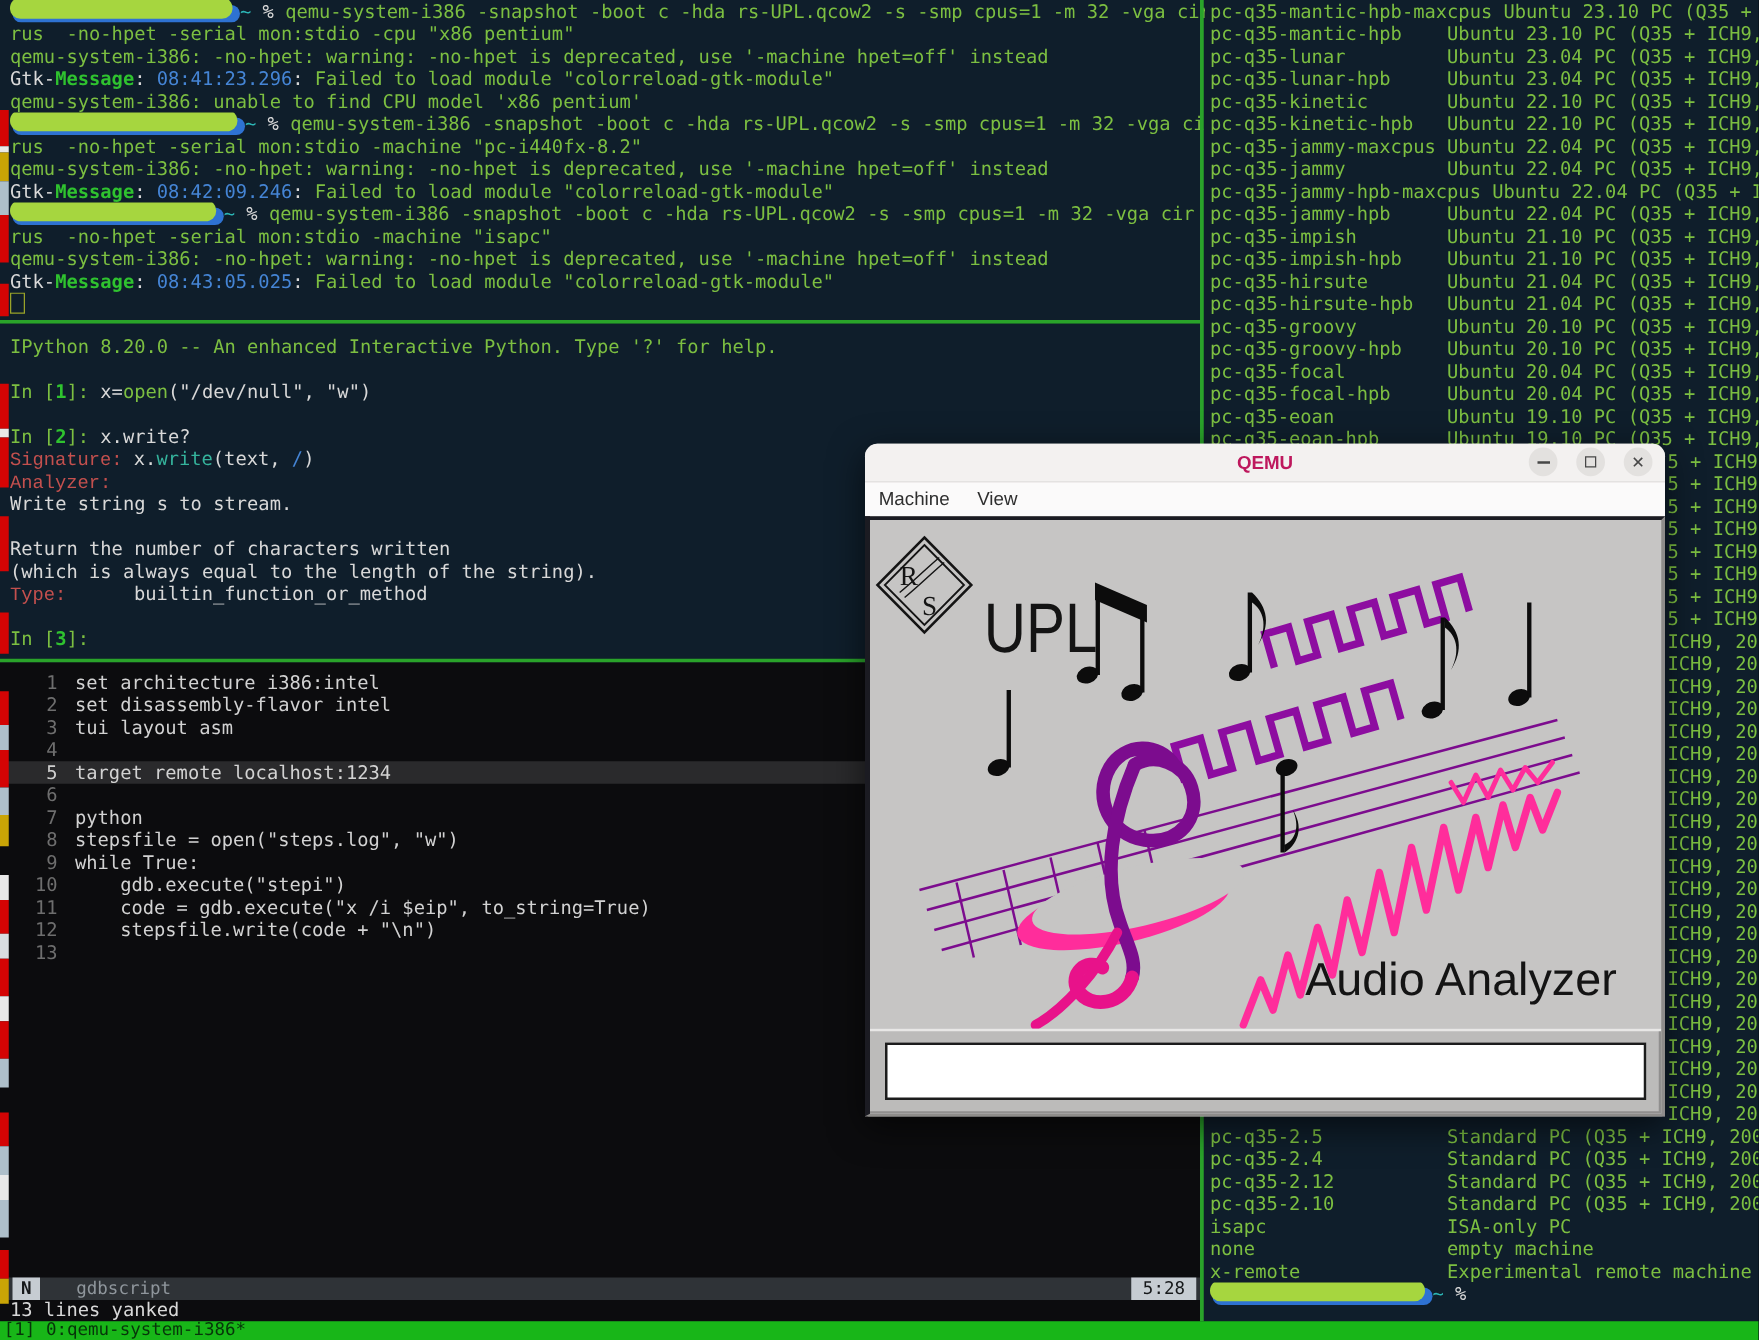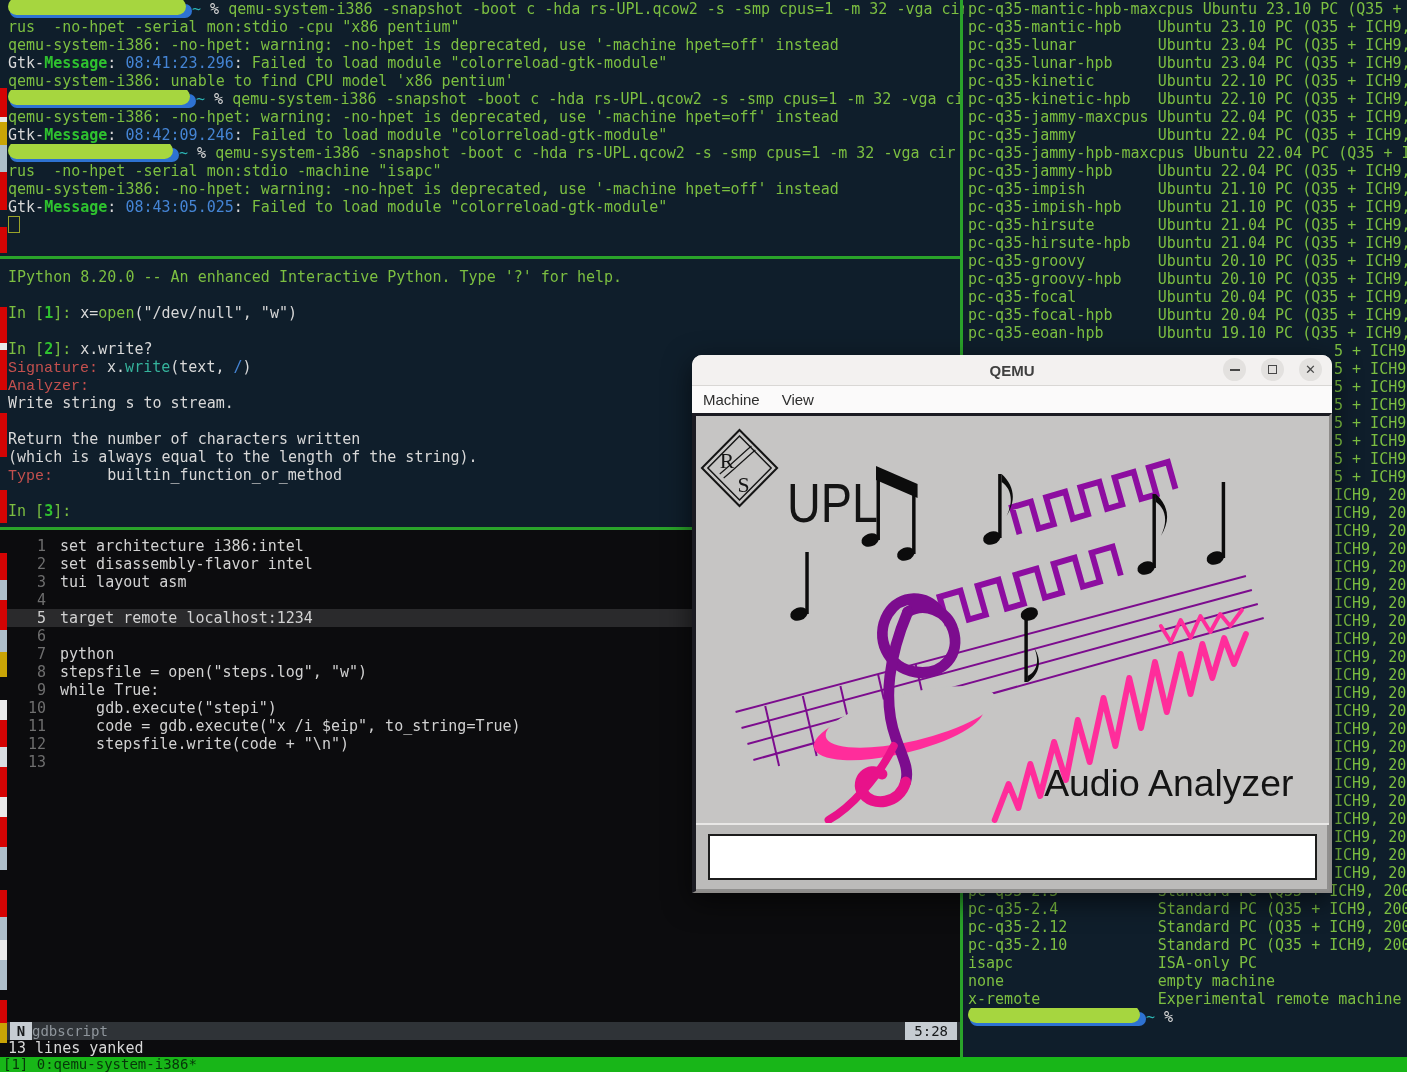--- a/index.html
+++ b/index.html
@@ -23,34 +23,34 @@
   .rb{left:2px;right:-6px;top:6px;bottom:0;background:#2e72d2;border-radius:9px;}
   .rg{left:0;right:0;top:0;bottom:3px;background:#a6d63f;border-radius:11px;}
   .cursor-box{display:inline-block;width:10px;height:15px;border:1.5px solid #99a329;vertical-align:middle;margin-top:-3px;}
   
   .eline{height:18px;line-height:18px;white-space:pre;font:15px/18px "DejaVu Sans Mono",monospace;color:#d2d2d2;display:flex;}
   .eline .lnum{display:inline-block;width:46px;text-align:right;padding-right:14px;color:#6e6e6e;flex:none;}
   .eline.cur{background:#2a2a2c;}
   .eline.cur .lnum{color:#cfcfcf;}
   #statusline{position:absolute;left:0;top:1022px;width:960px;height:18px;background:#2f3337;display:flex;align-items:center;font:14px/18px "DejaVu Sans Mono",monospace;}
   #mode-box{display:inline-block;margin-left:10px;width:22px;text-align:center;background:#c6ccd2;color:#16181a;font-weight:bold;}
-  #file-label{margin-left:0;color:#8f969c;}
+  #file-label{margin-left:29px;color:#8f969c;}
   #pos-box{position:absolute;right:3px;background:#c6ccd2;color:#16181a;padding:0 9px;}
   #msgline{position:absolute;left:0;top:1040px;width:960px;height:17px;background:#0c0c0e;color:#d8d8d8;font:15px/17px "DejaVu Sans Mono",monospace;padding-left:8px;box-sizing:border-box;}
   
   #tmuxbar{position:absolute;left:0;top:1057px;width:1407px;height:31px;background:#18b618;color:#07350a;font:14px/15px "DejaVu Sans Mono",monospace;padding-left:3px;box-sizing:border-box;overflow:hidden;}
   
   #strip{position:absolute;left:0;top:0;width:7px;height:1057px;z-index:5;pointer-events:none;}
   #strip div{position:absolute;left:0;width:7px;}
   
   .frag{padding-left:366px;}
   
   #qemu{position:absolute;left:692px;top:355px;width:640px;height:538px;z-index:10;background:#f3f1f0;border-radius:10px 10px 3px 3px;box-shadow:0 8px 28px rgba(0,0,0,.6);}
   #titlebar{position:relative;height:30px;display:flex;align-items:center;justify-content:center;border-bottom:1px solid #d9d7d5;border-radius:10px 10px 0 0;background:#f3f1f0;font-family:"Liberation Sans",sans-serif;}
-  #titlebar .title{font-size:15px;font-weight:bold;color:#404040;}
+  #titlebar .title{font-size:15px;font-weight:bold;color:#be185d;}
   #winbtns{position:absolute;right:10px;top:3px;display:flex;gap:15px;}
   .winbtn{width:23px;height:23px;border-radius:50%;background:#e3e1df;display:flex;align-items:center;justify-content:center;cursor:pointer;}
   .glyph-min{width:10px;height:2px;background:#474747;}
   .glyph-max{width:9px;height:9px;border:1.5px solid #474747;box-sizing:border-box;}
   .glyph-close{font:13px/1 "Liberation Sans",sans-serif;color:#474747;}
   #menubar{height:27px;background:#fbfafa;display:flex;align-items:center;font-family:"Liberation Sans",sans-serif;font-size:15px;color:#2e2e2e;}
   .menu-item{padding:3px 11px;cursor:pointer;}
   #display{position:relative;height:480px;background:#c6c5c4;box-sizing:border-box;border-left:4px solid #1b1b22;border-top:3px solid #1b1b22;border-right:3px solid #8e8c8a;border-bottom:2px solid #8e8c8a;overflow:hidden;}
   #artwork{position:absolute;left:0;top:0;}
   #input-panel{position:absolute;left:0;right:0;bottom:0;height:66px;background:#bcbbba;border-top:2px solid #e8e7e6;box-shadow:inset -2px -2px 0 #908f8e;}
@@ -61,20 +61,21 @@
 
 <div class="screen">
 
   <div class="pane" id="pane1">
       <div class="tline"><span class="redact" style="width: 178px;"><i class="rb"></i><i class="rg"></i></span><span class="c-cy">~ </span><span class="c-wh">% </span><span class="c-gr">qemu-system-i386 -snapshot -boot c -hda rs-UPL.qcow2 -s -smp cpus=1 -m 32 -vga cir</span></div>
       <div class="tline"><span class="c-gr">rus  -no-hpet -serial mon:stdio -cpu "x86 pentium"</span></div>
       <div class="tline"><span class="c-gr">qemu-system-i386: -no-hpet: warning: -no-hpet is deprecated, use '-machine hpet=off' instead</span></div>
       <div class="tline"><span class="c-wh">Gtk-</span><span class="c-gb">Message</span><span class="c-wh">: </span><span class="c-bl">08:41:23.296</span><span class="c-wh">: </span><span class="c-gr">Failed to load module "colorreload-gtk-module"</span></div>
       <div class="tline"><span class="c-gr">qemu-system-i386: unable to find CPU model 'x86 pentium'</span></div>
       <div class="tline"><span class="redact" style="width: 182px;"><i class="rb"></i><i class="rg"></i></span><span class="c-cy">~ </span><span class="c-wh">% </span><span class="c-gr">qemu-system-i386 -snapshot -boot c -hda rs-UPL.qcow2 -s -smp cpus=1 -m 32 -vga cir</span></div>
+      <div class="tline"><span class="c-gr">rus  -no-hpet -serial mon:stdio -machine "pc-i440fx-8.2"</span></div>
       <div class="tline"><span class="c-gr">qemu-system-i386: -no-hpet: warning: -no-hpet is deprecated, use '-machine hpet=off' instead</span></div>
       <div class="tline"><span class="c-wh">Gtk-</span><span class="c-gb">Message</span><span class="c-wh">: </span><span class="c-bl">08:42:09.246</span><span class="c-wh">: </span><span class="c-gr">Failed to load module "colorreload-gtk-module"</span></div>
       <div class="tline"><span class="redact" style="width: 165px;"><i class="rb"></i><i class="rg"></i></span><span class="c-cy">~ </span><span class="c-wh">% </span><span class="c-gr">qemu-system-i386 -snapshot -boot c -hda rs-UPL.qcow2 -s -smp cpus=1 -m 32 -vga cir</span></div>
       <div class="tline"><span class="c-gr">rus  -no-hpet -serial mon:stdio -machine "isapc"</span></div>
       <div class="tline"><span class="c-gr">qemu-system-i386: -no-hpet: warning: -no-hpet is deprecated, use '-machine hpet=off' instead</span></div>
       <div class="tline"><span class="c-wh">Gtk-</span><span class="c-gb">Message</span><span class="c-wh">: </span><span class="c-bl">08:43:05.025</span><span class="c-wh">: </span><span class="c-gr">Failed to load module "colorreload-gtk-module"</span></div>
       <div class="tline"><span class="cursor-box"></span></div>
     </div>
   <div class="hdiv" id="hdiv1"></div>
 
@@ -131,20 +132,21 @@
       <div class="tline"><span class="c-gr">pc-q35-jammy-hpb-maxcpus Ubuntu 22.04 PC (Q35 + I</span></div>
       <div class="tline"><span class="c-gr">pc-q35-jammy-hpb     Ubuntu 22.04 PC (Q35 + ICH9,</span></div>
       <div class="tline"><span class="c-gr">pc-q35-impish        Ubuntu 21.10 PC (Q35 + ICH9,</span></div>
       <div class="tline"><span class="c-gr">pc-q35-impish-hpb    Ubuntu 21.10 PC (Q35 + ICH9,</span></div>
       <div class="tline"><span class="c-gr">pc-q35-hirsute       Ubuntu 21.04 PC (Q35 + ICH9,</span></div>
       <div class="tline"><span class="c-gr">pc-q35-hirsute-hpb   Ubuntu 21.04 PC (Q35 + ICH9,</span></div>
       <div class="tline"><span class="c-gr">pc-q35-groovy        Ubuntu 20.10 PC (Q35 + ICH9,</span></div>
       <div class="tline"><span class="c-gr">pc-q35-groovy-hpb    Ubuntu 20.10 PC (Q35 + ICH9,</span></div>
       <div class="tline"><span class="c-gr">pc-q35-focal         Ubuntu 20.04 PC (Q35 + ICH9,</span></div>
       <div class="tline"><span class="c-gr">pc-q35-focal-hpb     Ubuntu 20.04 PC (Q35 + ICH9,</span></div>
+      <div class="tline"><span class="c-gr">pc-q35-eoan          Ubuntu 19.10 PC (Q35 + ICH9,</span></div>
       <div class="tline"><span class="c-gr">pc-q35-eoan-hpb      Ubuntu 19.10 PC (Q35 + ICH9,</span></div>
       <div class="tline frag"><span class="c-gr">5 + ICH9,</span></div>
       <div class="tline frag"><span class="c-gr">5 + ICH9,</span></div>
       <div class="tline frag"><span class="c-gr">5 + ICH9,</span></div>
       <div class="tline frag"><span class="c-gr">5 + ICH9,</span></div>
       <div class="tline frag"><span class="c-gr">5 + ICH9,</span></div>
       <div class="tline frag"><span class="c-gr">5 + ICH9,</span></div>
       <div class="tline frag"><span class="c-gr">5 + ICH9,</span></div>
       <div class="tline frag"><span class="c-gr">5 + ICH9,</span></div>
       <div class="tline frag"><span class="c-gr">ICH9, 200</span></div>

